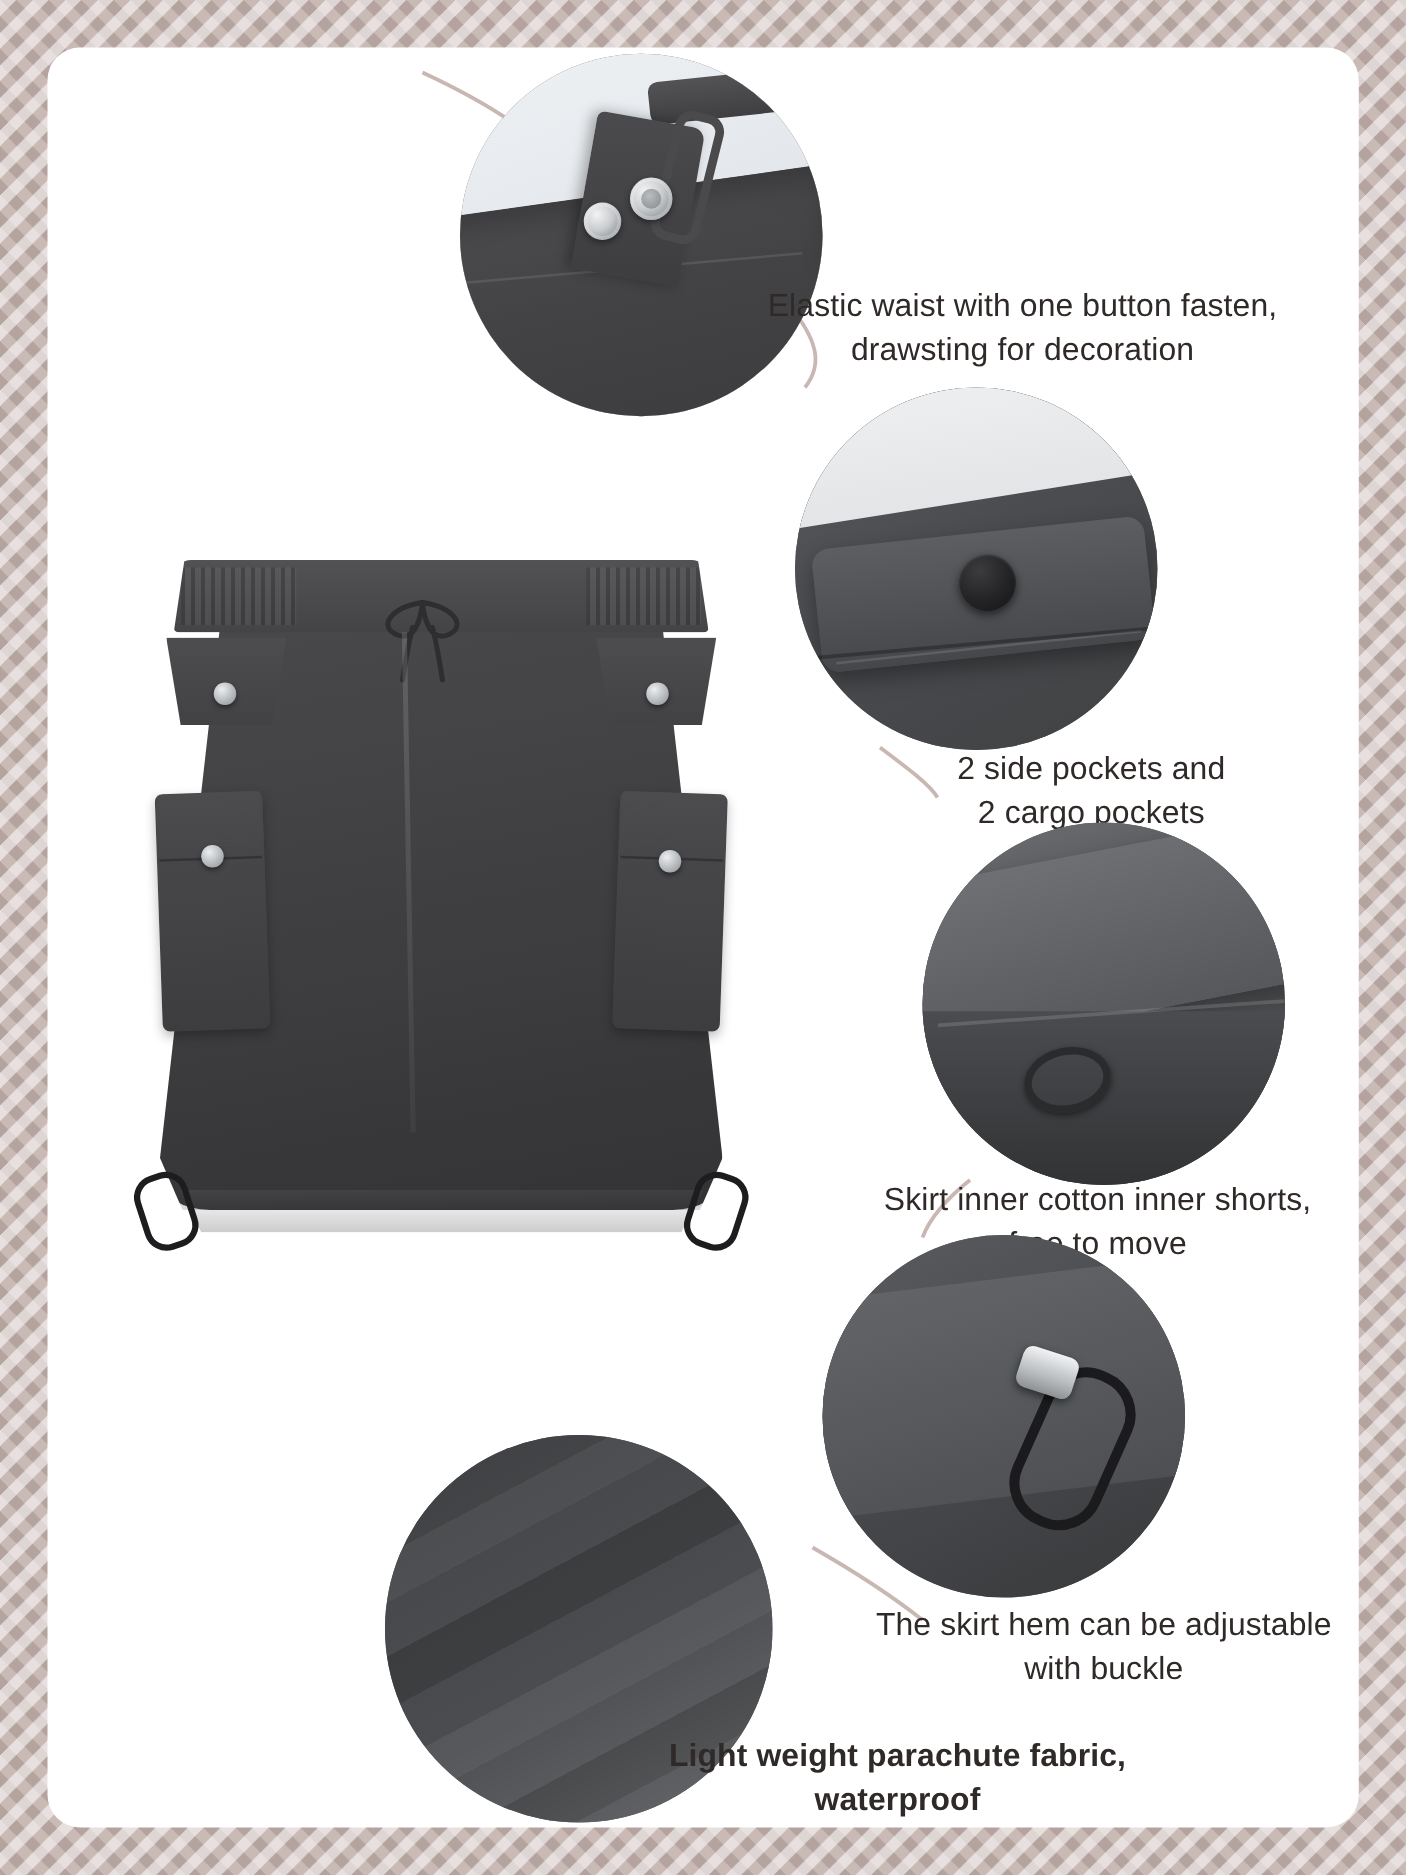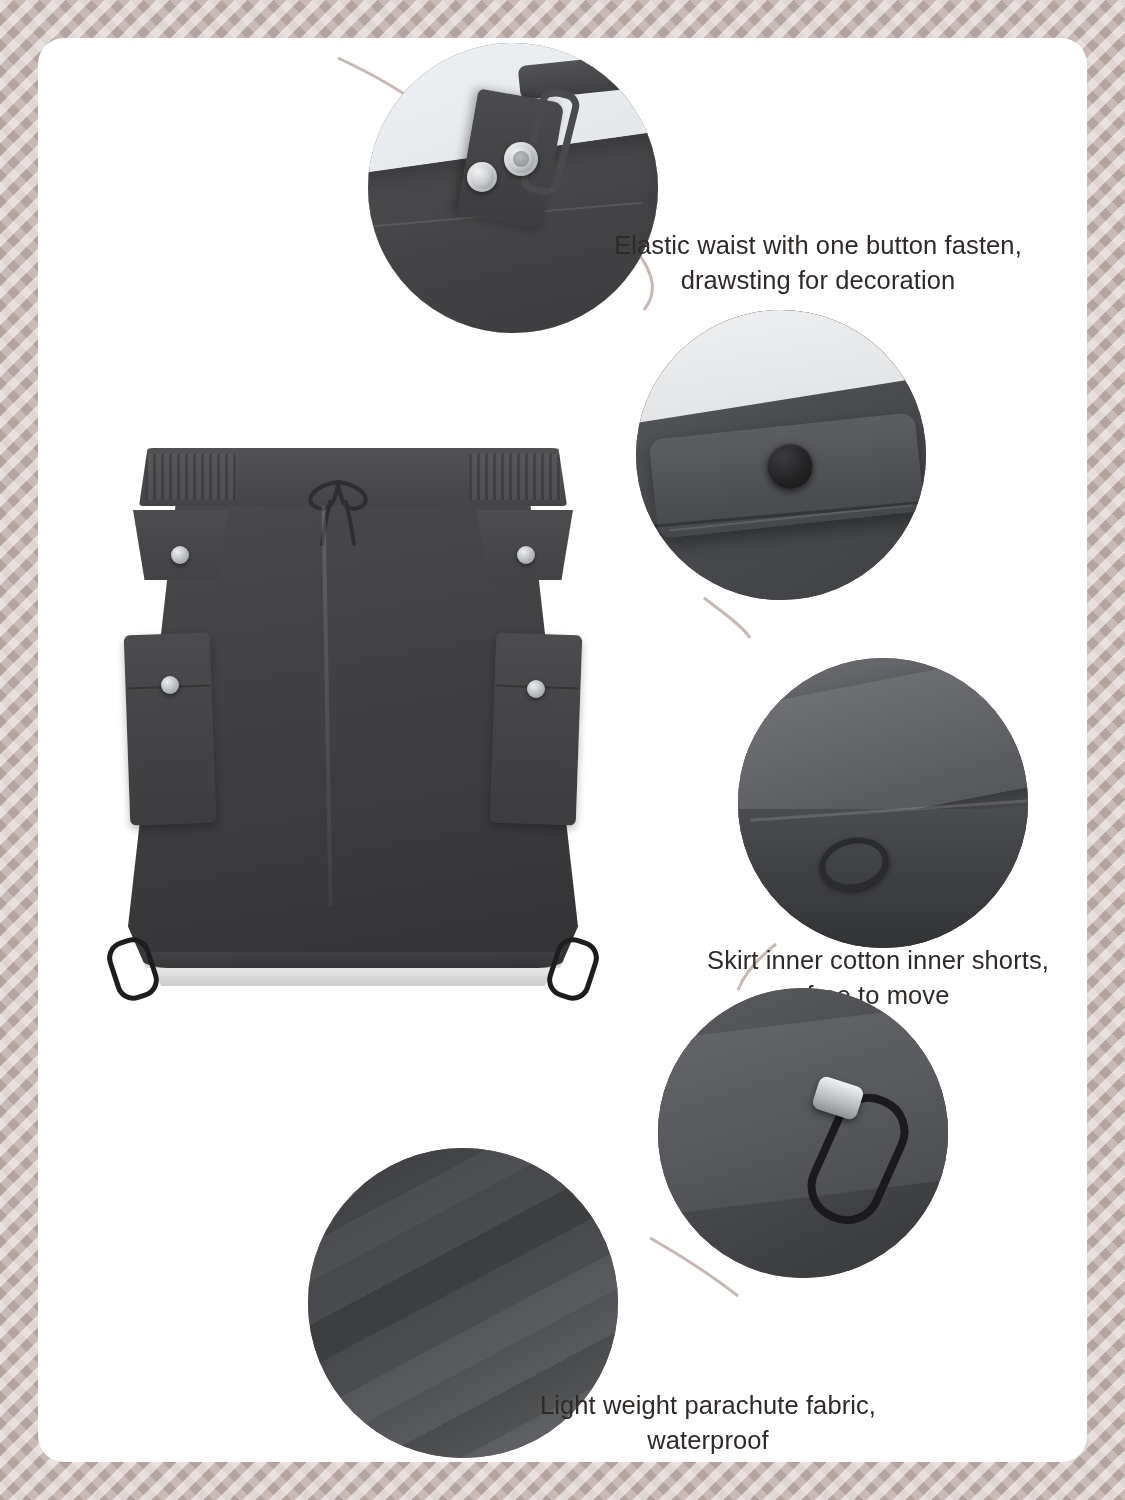--- a/index.html
+++ b/index.html
@@ -374,20 +374,22 @@
 
     <div class="bubble" id="bub-pocket" style="left:598px; top:272px; width:290px; height:290px;">
       <div class="inner">
         <div class="bg"></div>
         <div class="top-light"></div>
         <div class="flap"></div>
         <div class="seam"></div>
         <div class="btn"></div>
       </div>
     </div>
+    <div class="caption" style="left:660px; top:560px; width:350px;">2 side pockets and
+2 cargo pockets</div>
 
     <div class="bubble" id="bub-shorts" style="left:700px; top:620px; width:290px; height:290px;">
       <div class="inner">
         <div class="bg"></div>
         <div class="fold"></div>
         <div class="inner-layer"></div>
         <div class="hem"></div>
         <div class="oring"></div>
       </div>
     </div>
@@ -395,28 +397,30 @@
 free to move</div>
 
     <div class="bubble" id="bub-hem" style="left:620px; top:950px; width:290px; height:290px;">
       <div class="inner">
         <div class="bg"></div>
         <div class="drape"></div>
         <div class="cordloop"></div>
         <div class="toggle"></div>
       </div>
     </div>
+    <div class="caption" style="left:650px; top:1245px; width:390px;">The skirt hem can be adjustable
+with buckle</div>
 
     <div class="bubble" id="bub-fabric" style="left:270px; top:1110px; width:310px; height:310px;">
       <div class="inner">
         <div class="bg"></div>
         <div class="sheen"></div>
       </div>
     </div>
-    <div class="caption" style="left:460px; top:1350px; width:420px;">Light weight parachute fabric,
+    <div class="caption" style="left:470px; top:1350px; width:420px;font-weight:bold;">Light weight parachute fabric,
 waterproof</div>
 
     <div id="product">
       <div class="skirt-body"></div>
       <div class="hem-band"></div>
       <div class="waistband"></div>
 
       <svg class="drawstring" viewBox="0 0 120 70" xmlns="http://www.w3.org/2000/svg">
         <g fill="none" stroke="#2e2e31" stroke-width="4" stroke-linecap="round">
           <path d="M60 4 C 34 8, 24 24, 40 30 C 54 35, 58 18, 60 6"></path>

